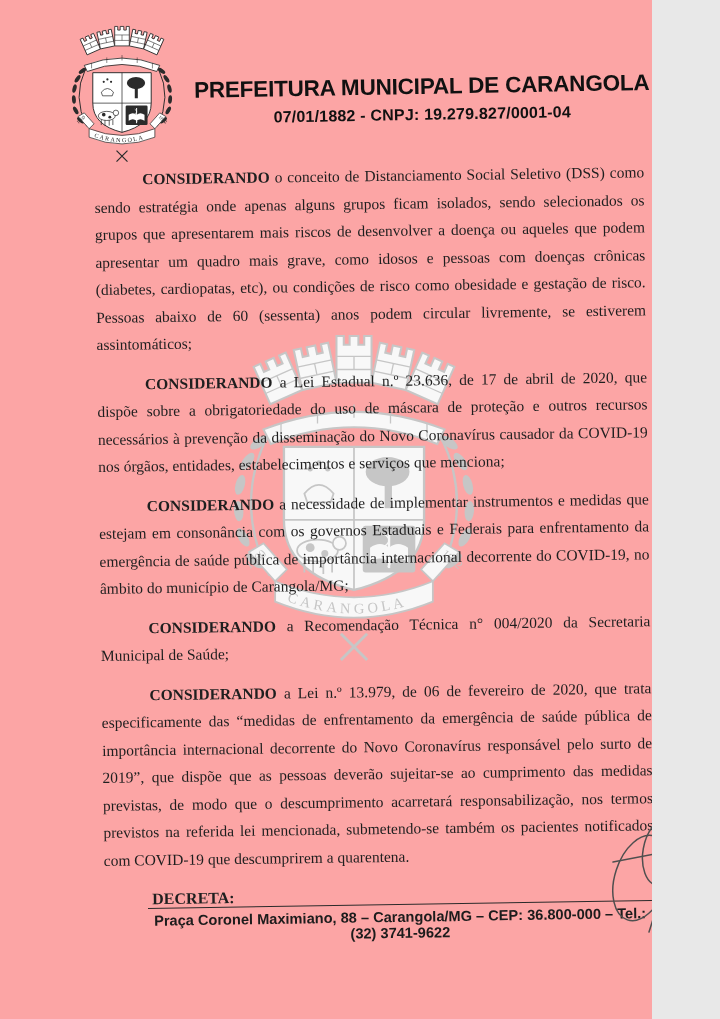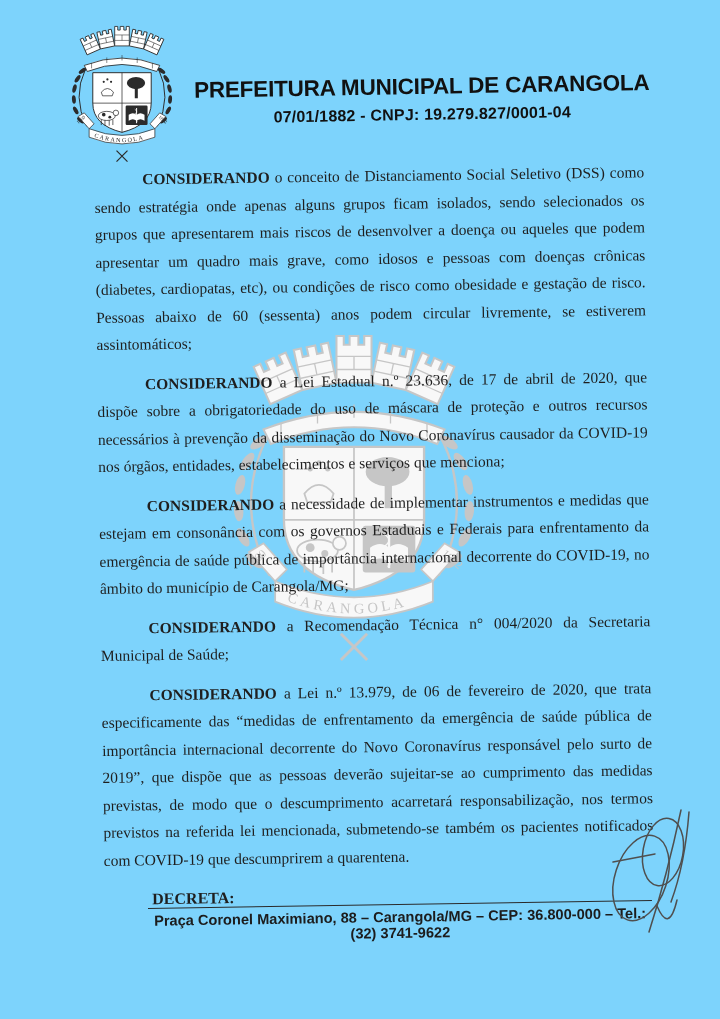--- a/index.html
+++ b/index.html
@@ -1,19 +1,19 @@
 <!DOCTYPE html>
 <html><head>
 <meta charset="utf-8">
 <style>
   html,body{margin:0;padding:0;background:#e8e8e8;}
   .page{
     position:relative;
-    width:720px;height:1019px;
-    background:#7dd3fc;
+    width:652px;height:1019px;
+    background:#fca5a5;
     overflow:hidden;
     font-family:"Liberation Serif", serif;
     color:#1f1f1f;
   }
   
   .header-logo{
     position:absolute;left:60px;top:24px;width:124px;height:140px;
     --ink:#2b2b2b;--paper:#ffffff;
   }
   .header-titles{

